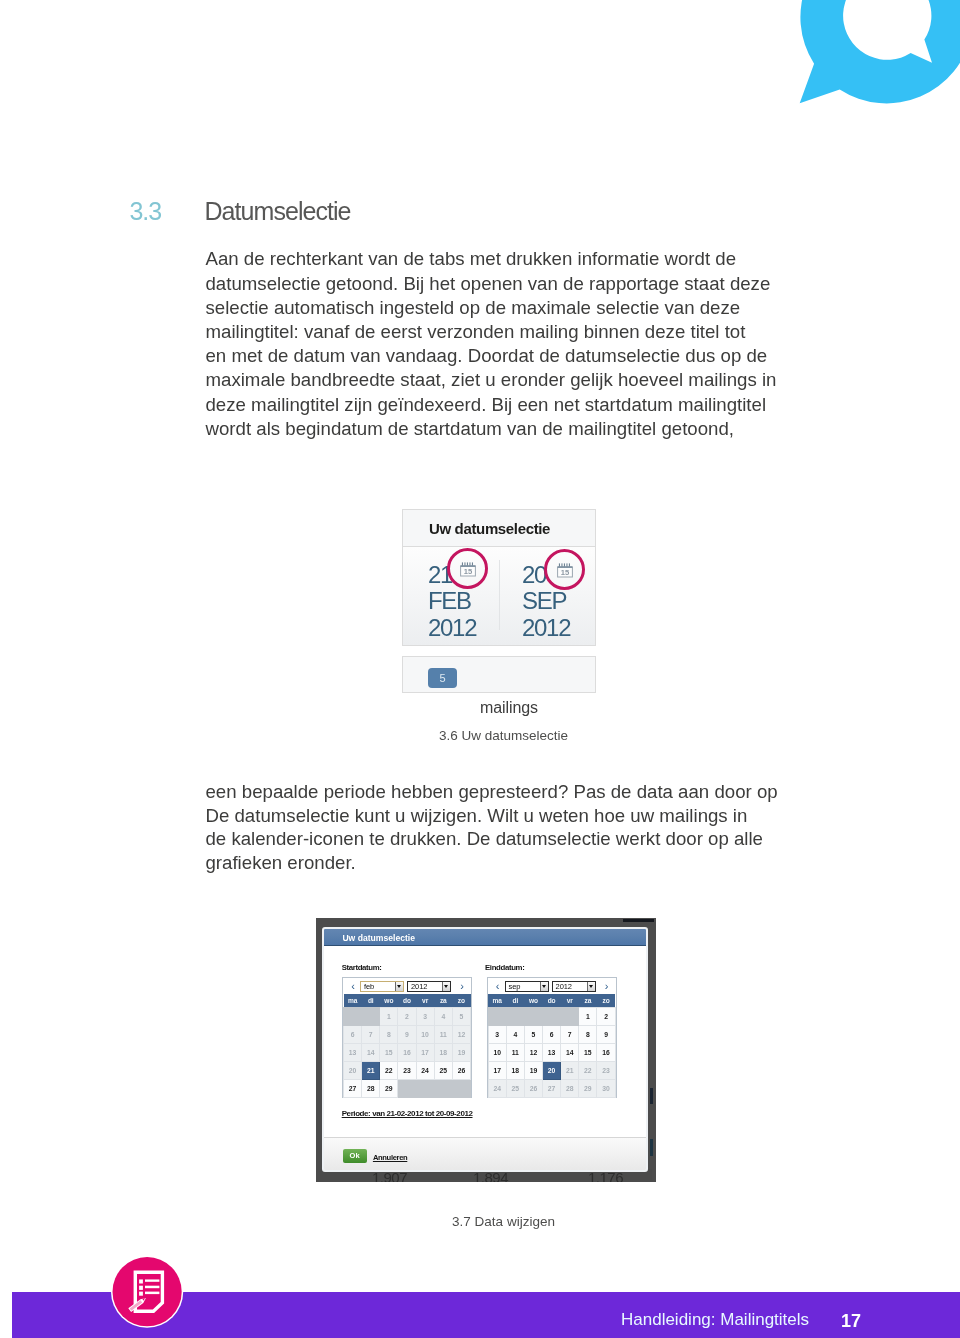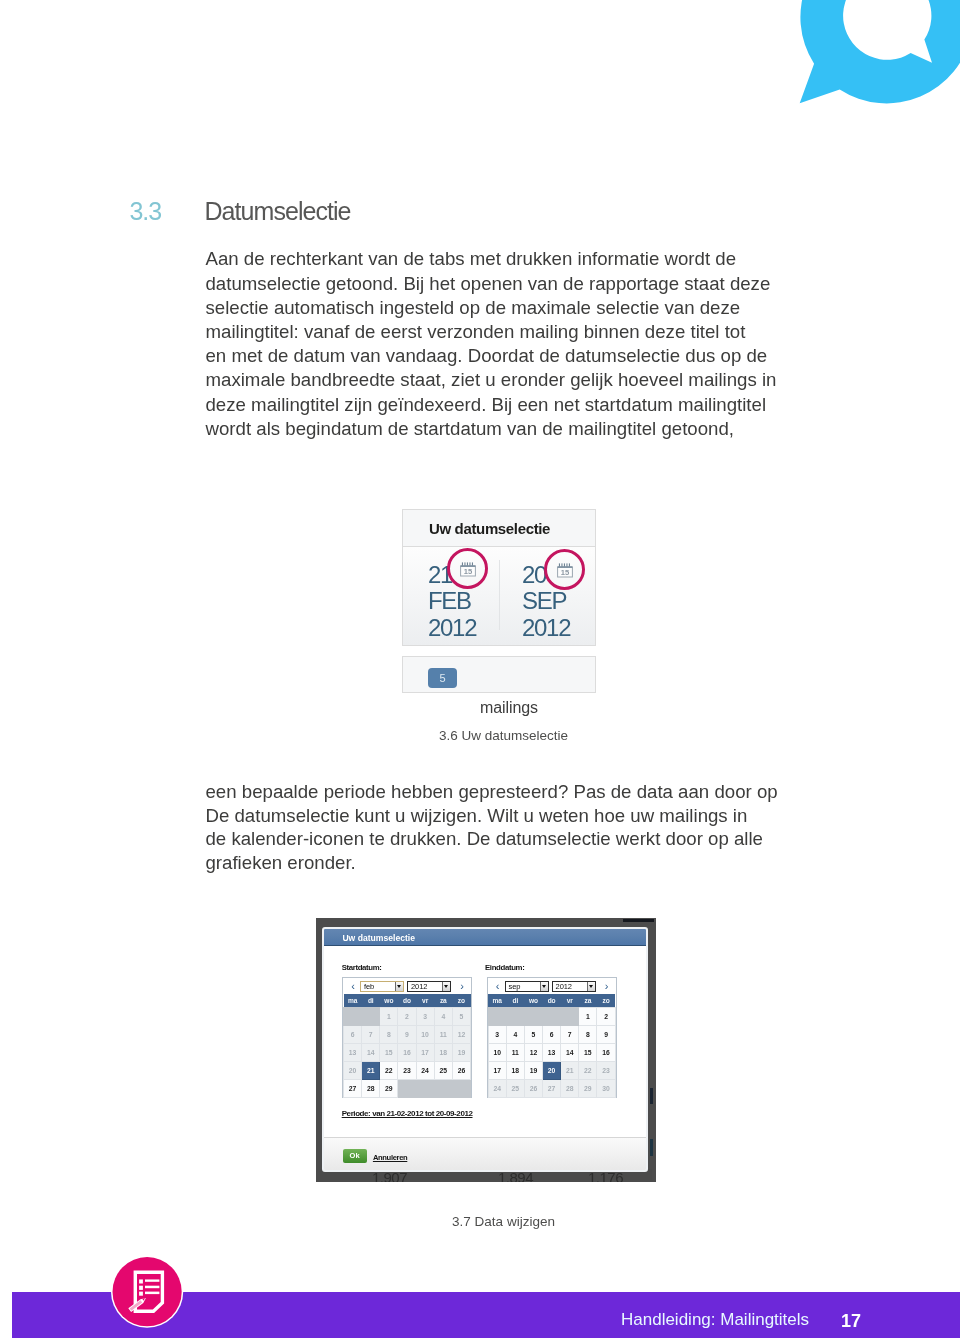--- a/index.html
+++ b/index.html
@@ -55,21 +55,21 @@
 
   
   .fig2{position:absolute;left:316px;top:918px;width:340px;height:264px;
         background:#4c4c4c;box-sizing:border-box;overflow:hidden;}
   .fig2 .strip{position:absolute;background:#15181e;}
   .fig2 .numband{position:absolute;left:4px;top:251px;width:332px;height:11px;background:#4a4a4a;}
   .fig2 .bgnums{position:absolute;left:0;top:252px;width:340px;height:14px;color:#2c2c2c;
         font-size:15px;line-height:15px;letter-spacing:-0.5px;}
   .fig2 .bgnums span{position:absolute;top:0;}
   .fig2 .bgnums span:nth-child(1){left:56px;}
-  .fig2 .bgnums span:nth-child(2){left:157px;margin-left:25px;}
+  .fig2 .bgnums span:nth-child(2){left:157px;}
   .fig2 .bgnums span:nth-child(3){left:252px;margin-left:20px;}
   .fig2 .dlg{position:absolute;left:6px;top:9px;width:326px;height:245px;background:#fff;
         box-sizing:border-box;border:2px solid #eef1f4;border-radius:3px;overflow:hidden;}
   .fig2 .tbar{height:16px;background:linear-gradient(180deg,#6386b2 0%,#5b80ad 45%,#4e76a8 100%);
         border-bottom:1px solid #2e4e72;color:#fff;font-weight:bold;font-size:8.6px;
         line-height:18.5px;padding-left:18.4px;letter-spacing:0px;}
   .fig2 .lbl{position:absolute;font-weight:bold;font-size:7.8px;color:#151515;
         letter-spacing:-0.35px;line-height:10px;}
   .fig2 .cal{position:absolute;border:1px solid #b9c3cd;width:130px;height:121px;
         box-sizing:border-box;background:#fff;}

